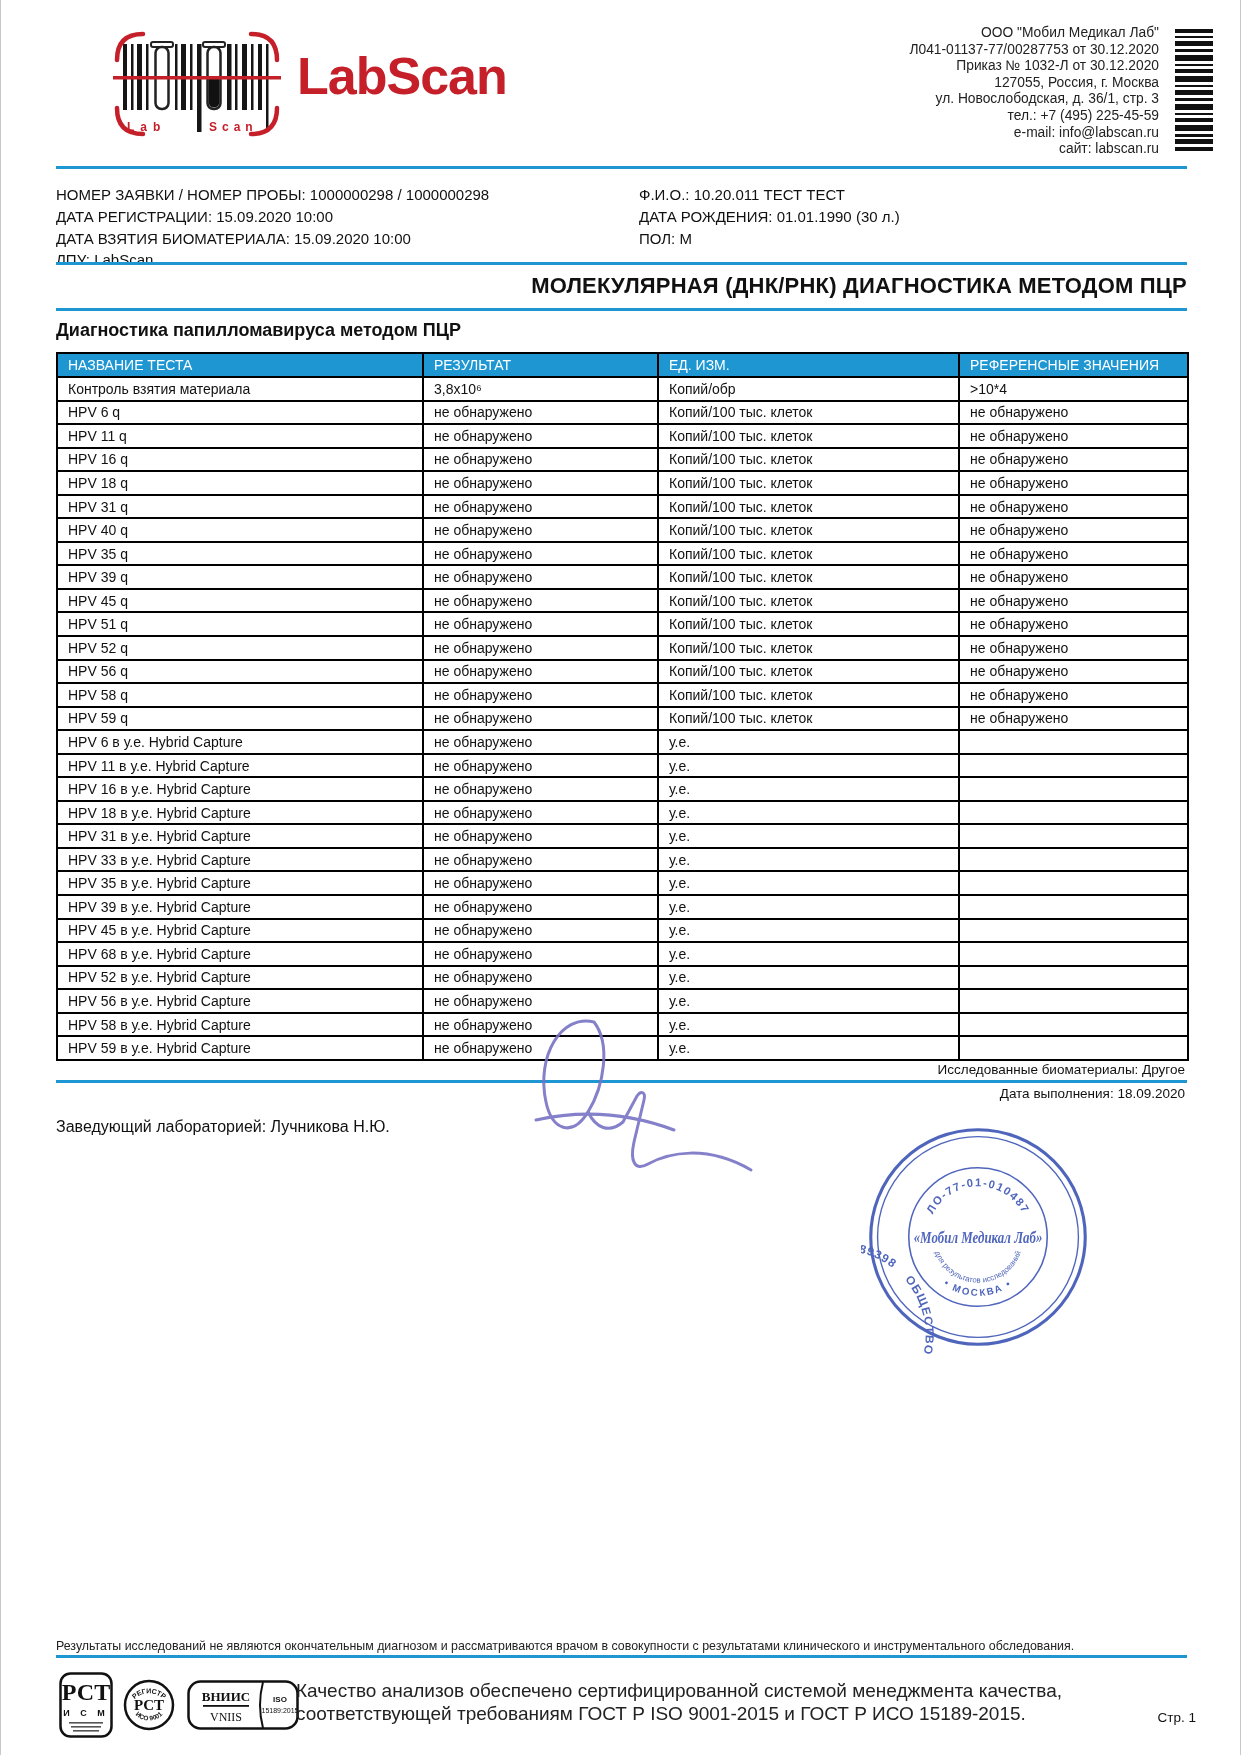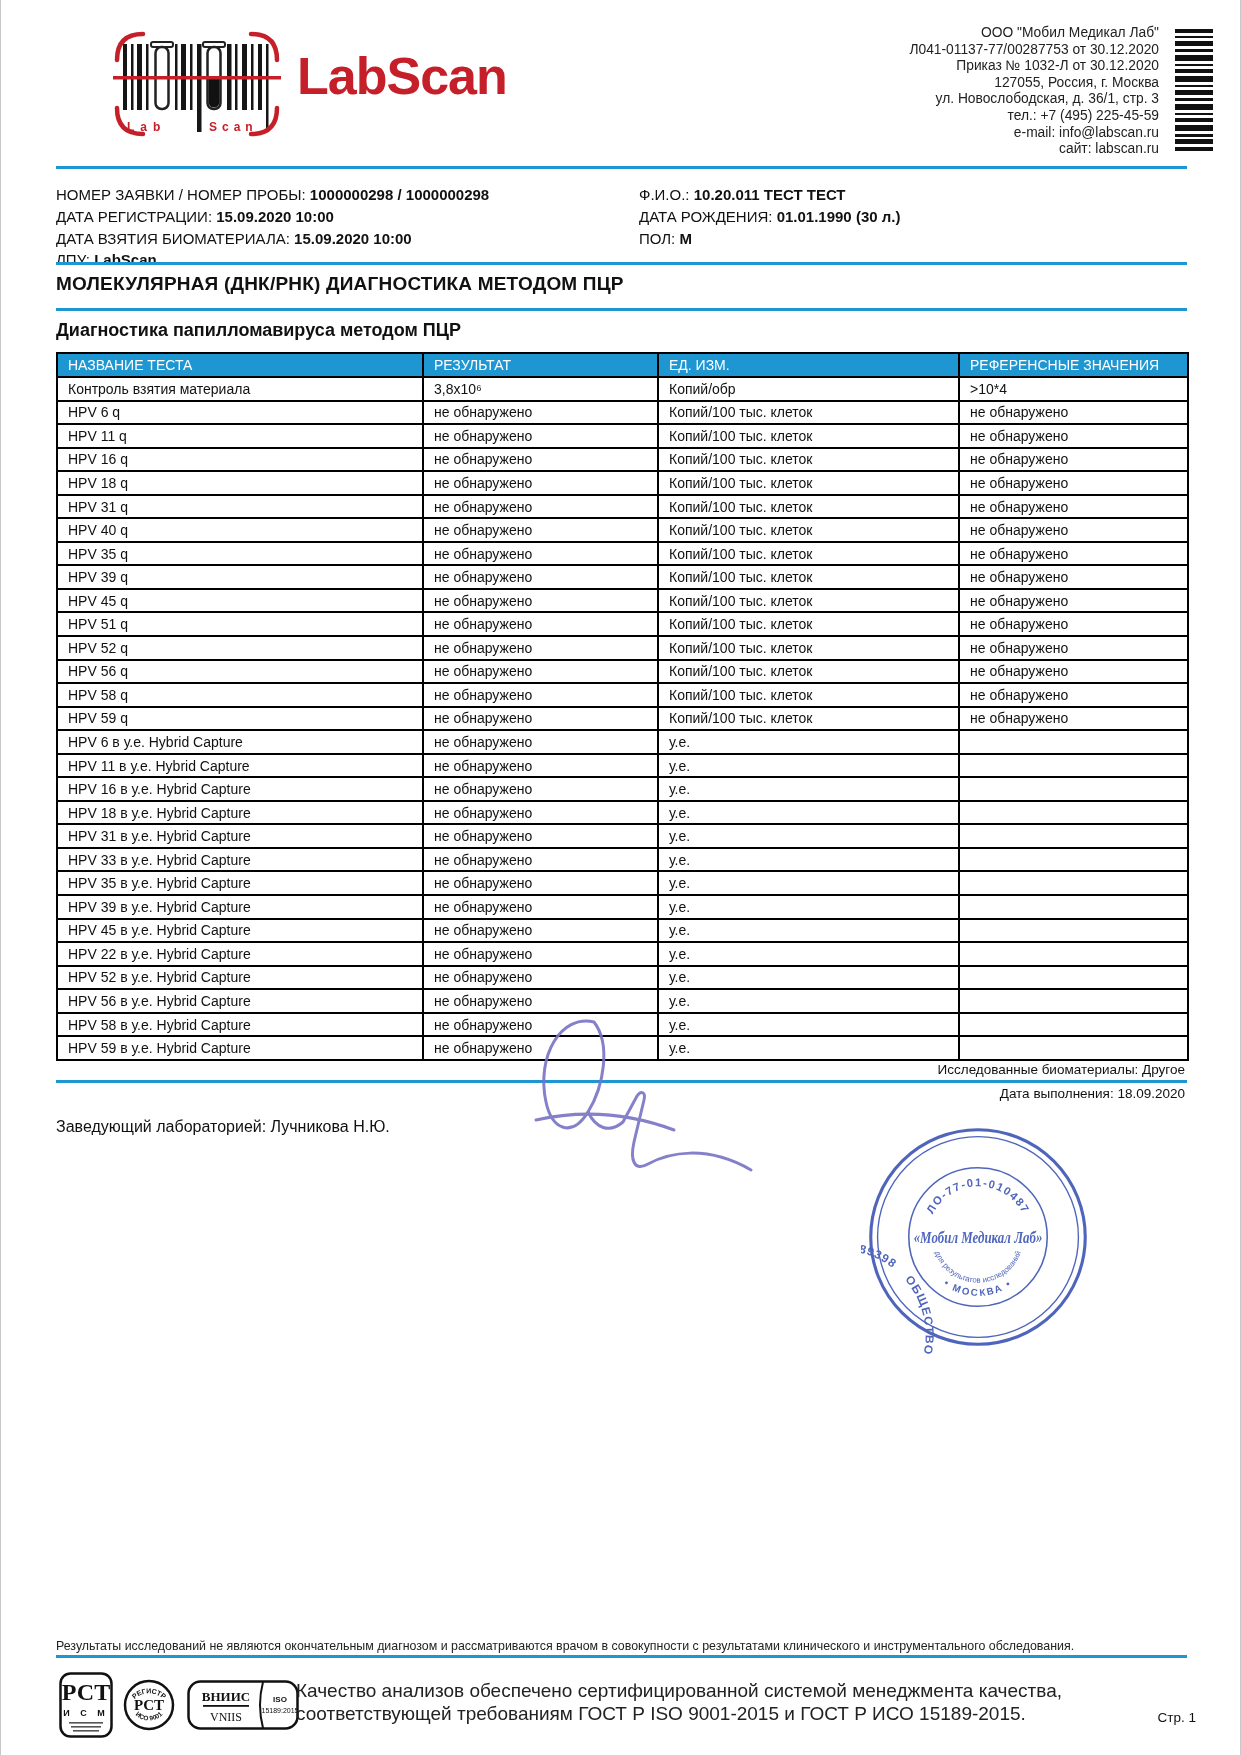--- a/index.html
+++ b/index.html
@@ -16,23 +16,23 @@
   .hr-blue{position:absolute;left:55px;width:1131px;height:3px;background:var(--accent)}
   
   .logo-svg{position:absolute;left:112px;top:28px;width:168px;height:112px}
   .wordmark{position:absolute;left:296px;top:46px;font-size:52px;font-weight:700;color:var(--brand);letter-spacing:-1px}
   .company{position:absolute;top:25px;right:81px;text-align:right;font-size:13.8px;line-height:16.6px;color:#222}
   .barcode-svg{position:absolute;left:1174px;top:29px;width:38px;height:122px}
   
   .patient-col{position:absolute;top:184px;font-size:15px;line-height:21.8px;white-space:nowrap}
   .patient-col.left{left:55px}
   .patient-col.right{left:638px}
-  .pline b{font-weight:700}
-  
-  .main-title{position:absolute;left:55px;top:273px;width:1131px;text-align:left;font-size:19px;font-weight:700;letter-spacing:.2px}
+  .pline b{font-weight:400}
+  
+  .main-title{position:absolute;left:55px;top:273px;width:1131px;text-align:right;font-size:22px;font-weight:700;letter-spacing:.2px}
   .section-title{position:absolute;left:55px;top:320px;font-size:18px;font-weight:700}
   
   table.results{position:absolute;left:55px;top:352px;width:1131px;height:709px;border-collapse:collapse;table-layout:fixed;font-size:14px}
   table.results th{background:var(--accent);color:#fff;font-weight:400;text-align:left;height:24px}
   table.results th,table.results td{border:2px solid #000;padding:0 4px 0 10px;vertical-align:middle;white-space:nowrap;overflow:hidden}
   table.results td{height:23px}
   
   .right-note{position:absolute;right:55px;text-align:right;font-size:13.5px;white-space:nowrap}
   
   .sig-label{position:absolute;left:55px;top:1118px;font-size:16px}
@@ -295,21 +295,21 @@
           <td>у.е.</td>
           <td></td>
         </tr>
         <tr>
           <td>HPV 45 в у.е. Hybrid Capture</td>
           <td>не обнаружено</td>
           <td>у.е.</td>
           <td></td>
         </tr>
         <tr>
-          <td>HPV 22 в у.е. Hybrid Capture</td>
+          <td>HPV 68 в у.е. Hybrid Capture</td>
           <td>не обнаружено</td>
           <td>у.е.</td>
           <td></td>
         </tr>
         <tr>
           <td>HPV 52 в у.е. Hybrid Capture</td>
           <td>не обнаружено</td>
           <td>у.е.</td>
           <td></td>
         </tr>

